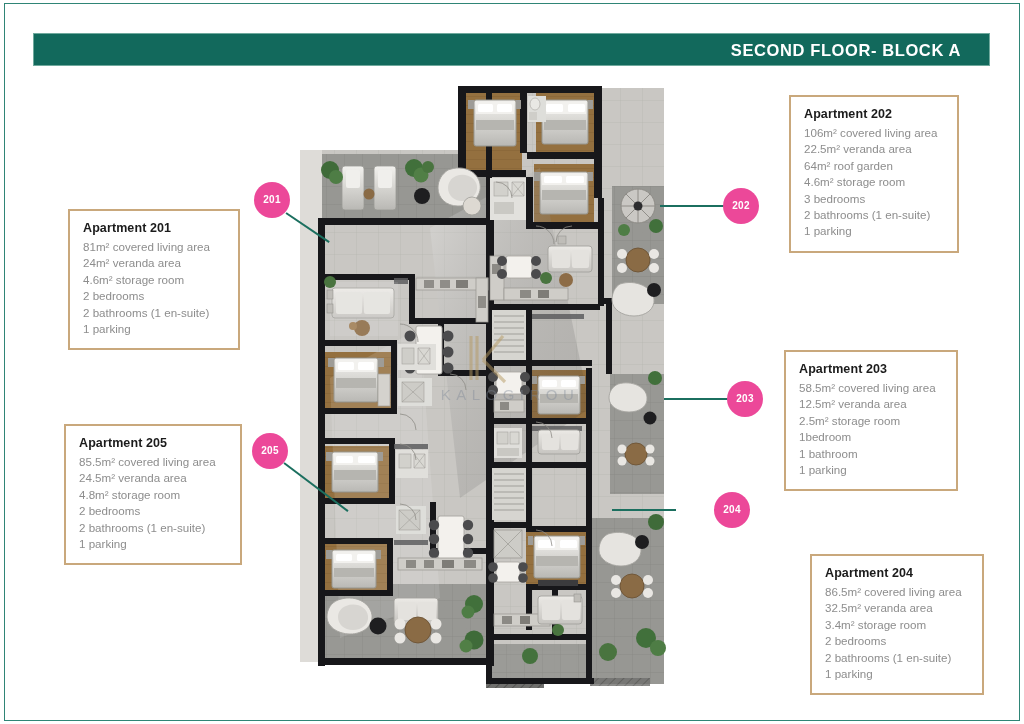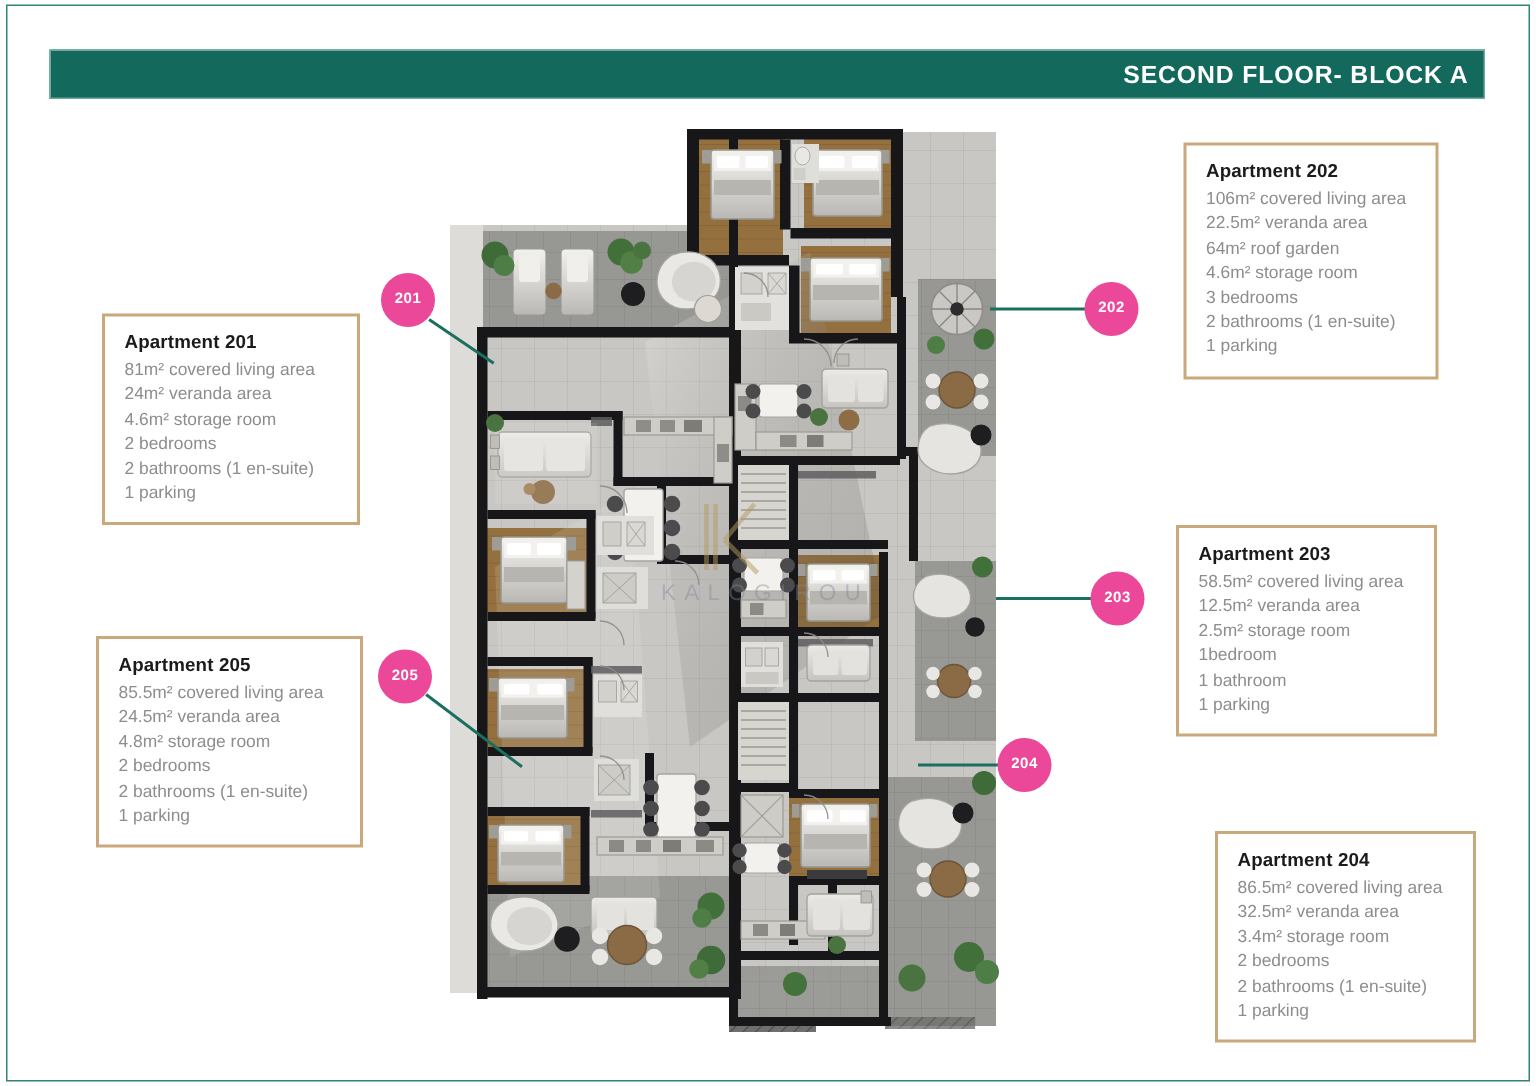--- a/index.html
+++ b/index.html
@@ -32,21 +32,21 @@
   
   #header-banner {
     position: absolute;
     left: 33px; top: 33px;
     width: 957px; height: 33px;
     background: #12695c;
     border: 1px solid #6fa99d;
   }
   #header-title {
     position: absolute;
-    right: 10px; top: 0;
+    right: 28px; top: 0;
     height: 33px;
     line-height: 33px;
     color: #ffffff;
     font-size: 16.5px;
     font-weight: bold;
     letter-spacing: 0.6px;
     white-space: nowrap;
   }
 
   
@@ -87,21 +87,21 @@
     font-size: 10px;
     font-weight: bold;
     text-align: center;
     line-height: 36px;
     letter-spacing: 0.3px;
     z-index: 40;
   }
   #marker-201 { left: 254px; top: 182px; }
   #marker-202 { left: 723px; top: 188px; text-align: center; }
   #marker-203 { left: 727px; top: 381px; }
-  #marker-204 { left: 665px; top: 492px; }
+  #marker-204 { left: 714px; top: 492px; }
   #marker-205 { left: 252px; top: 433px; }
 
   .leader {
     position: absolute;
     background: #1b6f5f;
     height: 2.2px;
     z-index: 35;
     transform-origin: 0 50%;
   }
   #leader-201 { left: 286px; top: 212px; width: 52px; transform: rotate(34deg); }

